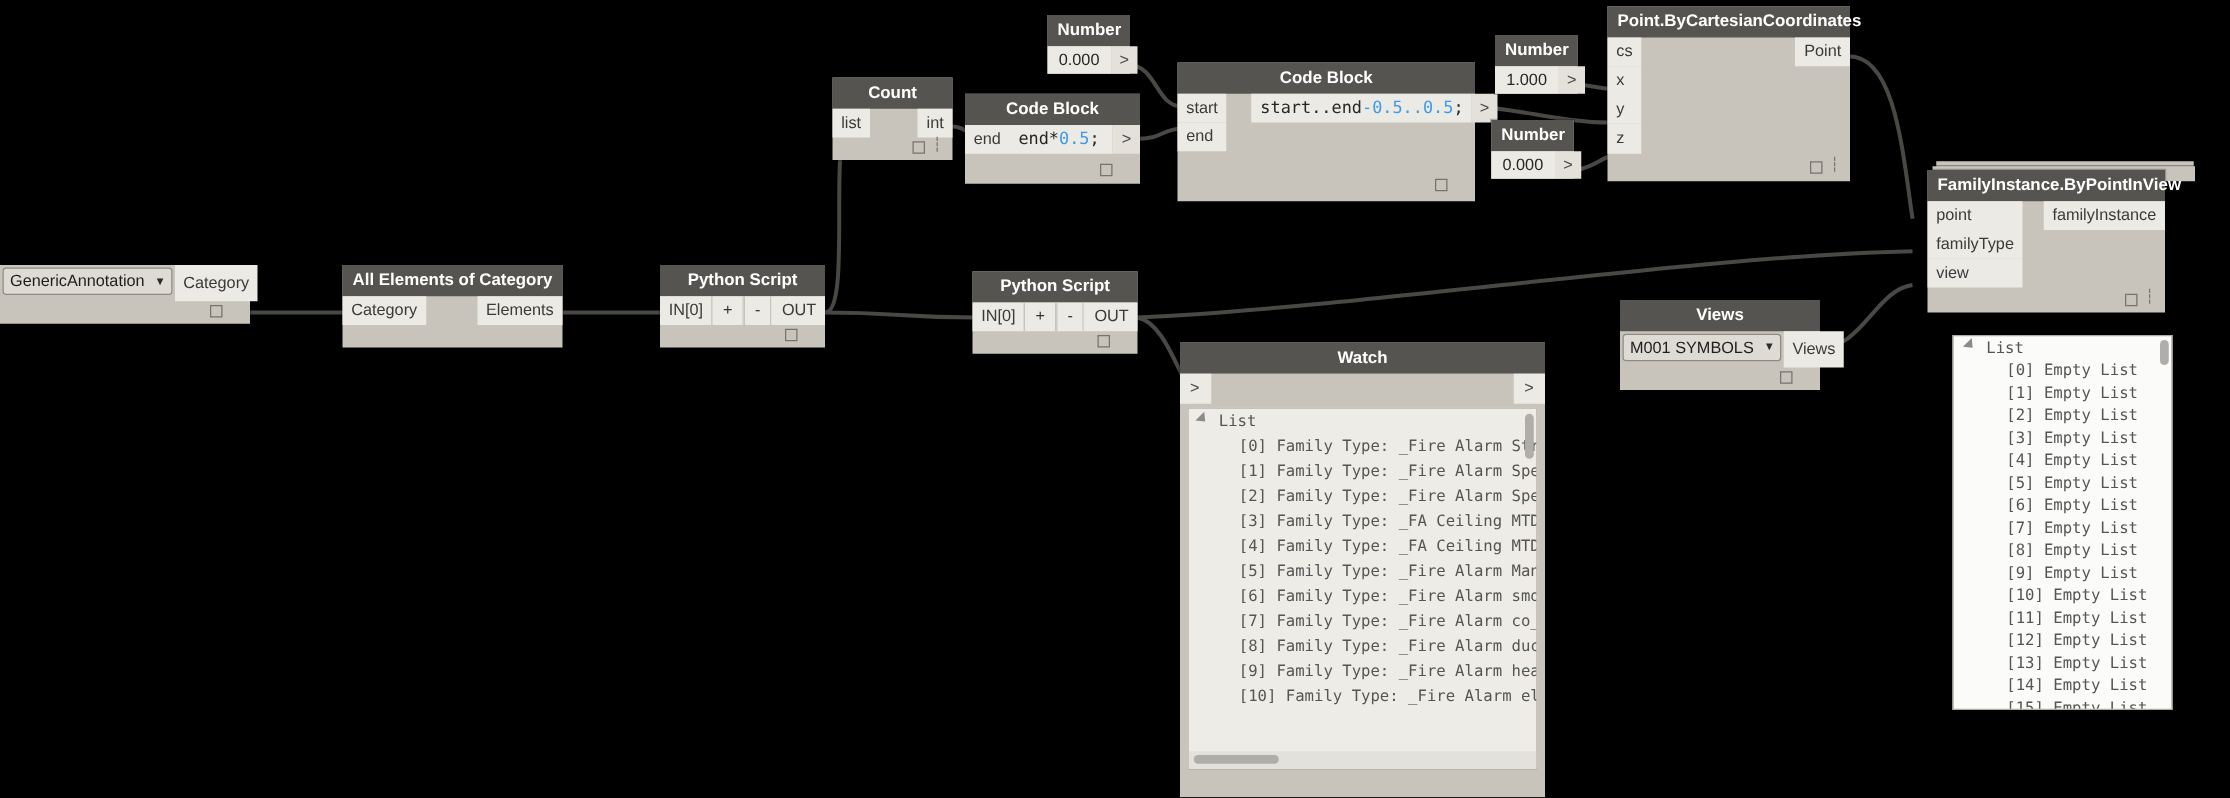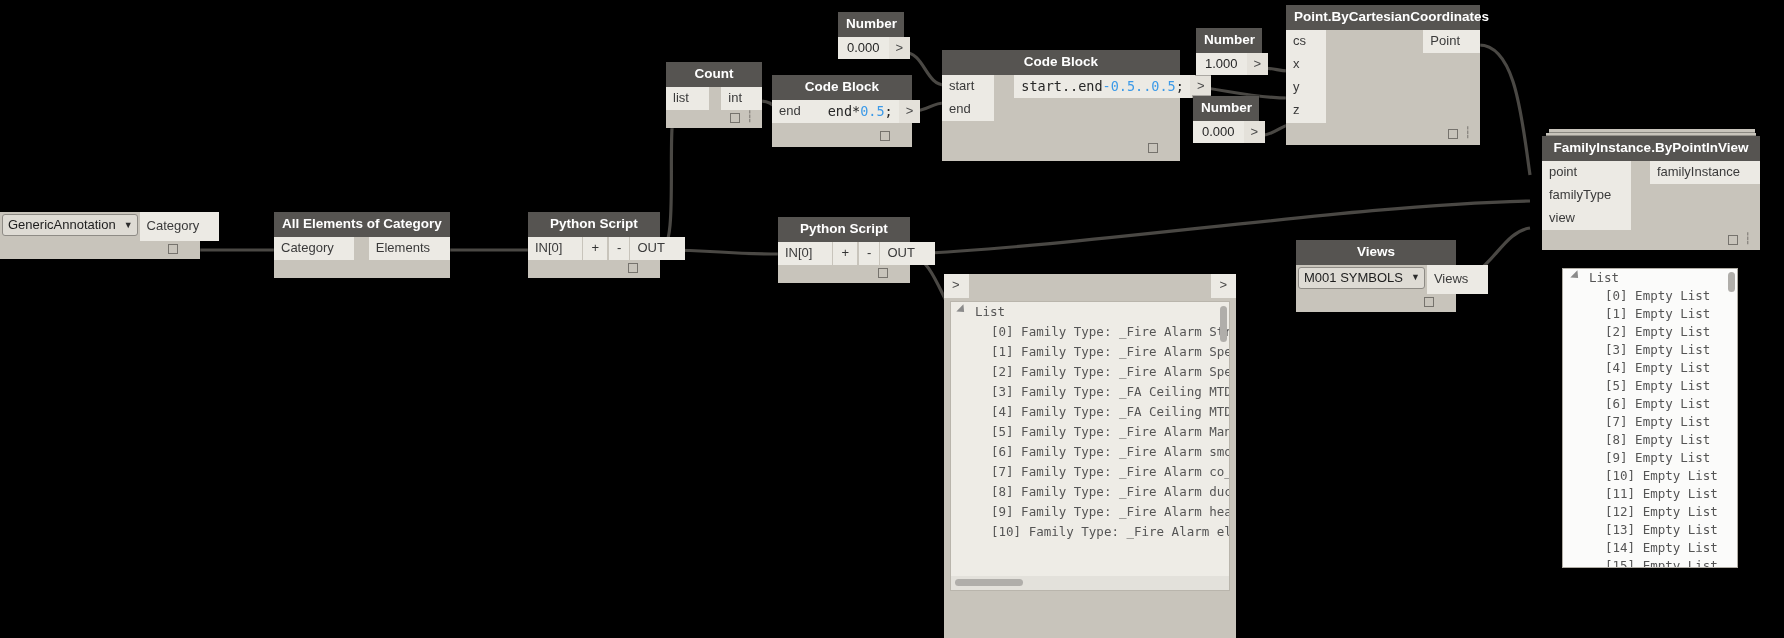--- a/index.html
+++ b/index.html
@@ -46,21 +46,21 @@
   }
   .ports-in, .ports-out {
     display: flex;
     flex-direction: column;
   }
   .ports-mid { flex: 1 1 auto; }
   .port {
     background: #eceae4;
     color: #3a3a3a;
     font-size: 13px;
-    padding: 3px 20px 4px 7px;
+    padding: 3px 7px 4px 7px;
     line-height: 1.25;
     white-space: nowrap;
   }
   .port.out { text-align: right; }
   .node-footer {
     height: 18px;
     position: relative;
   }
   .mini-square {
     position: absolute;
@@ -407,40 +407,41 @@
         <div class="port out" style="padding-top:6px;padding-bottom:7px;">Views</div>
       </div>
     </div>
     <div class="node-footer">
       <div class="mini-square"></div>
     </div>
   </div>
 
   <div class="stack" style="left:1549px; top:129px; width:206px; height:12px;"></div>
   <div class="stack" style="left:1546px; top:133px; width:210px; height:12px;"></div>
-  <div class="node" style="left:1542px; top:136px; width:218px;">
+  <div class="node" style="left:1542px; top:136px; width:190px;">
     <div class="node-header">FamilyInstance.ByPointInView</div>
     <div class="node-body">
       <div class="ports-in">
         <div class="port">point</div>
         <div class="port">familyType</div>
         <div class="port">view</div>
       </div>
       <div class="ports-mid"></div>
       <div class="ports-out">
         <div class="port out">familyInstance</div>
       </div>
     </div>
     <div class="node-footer" style="height:20px;">
       <div class="mini-square" style="top:5px;"></div>
       <div class="mini-bar" style="top:3px;">┆</div>
     </div>
   </div>
 
   <div class="node" style="left:944px; top:274px; width:292px; height:364px;">
+    <div class="node-header">Watch</div>
     <div class="watch-top">
       <div class="watch-port">&gt;</div>
       <div class="watch-spacer"></div>
       <div class="watch-port">&gt;</div>
     </div>
     <div class="watch-list" style="height:288px;">
       <div class="wl-row wl-root">
         <span class="wl-tri"></span><span>List</span>
       </div>
       <div class="wl-row wl-item">[0] Family Type: _Fire Alarm Strob</div>

